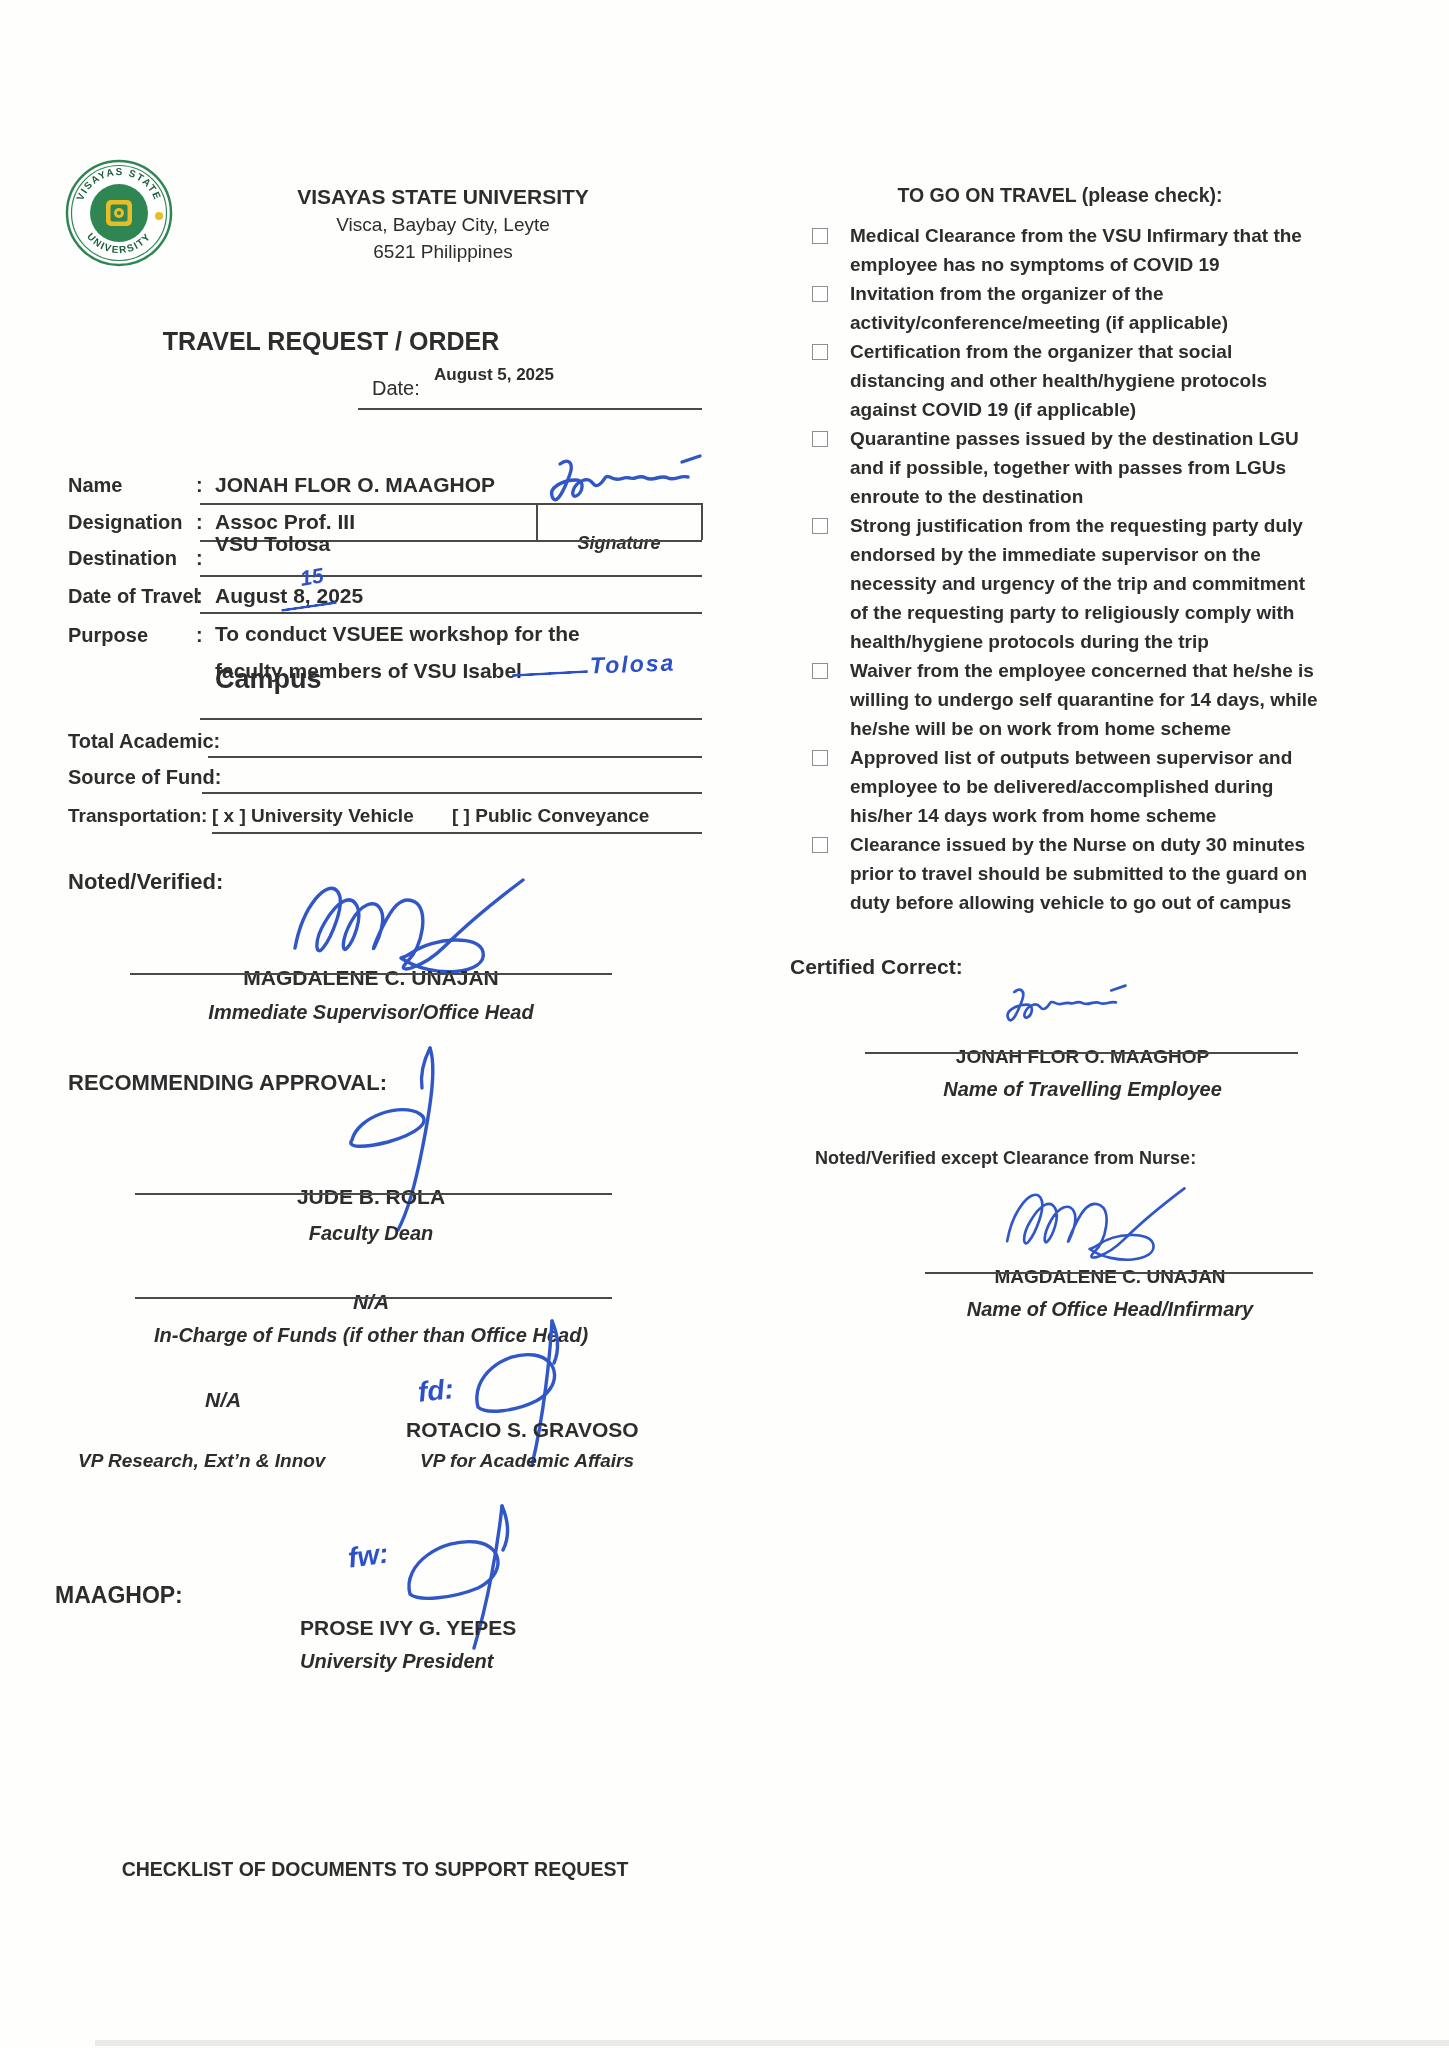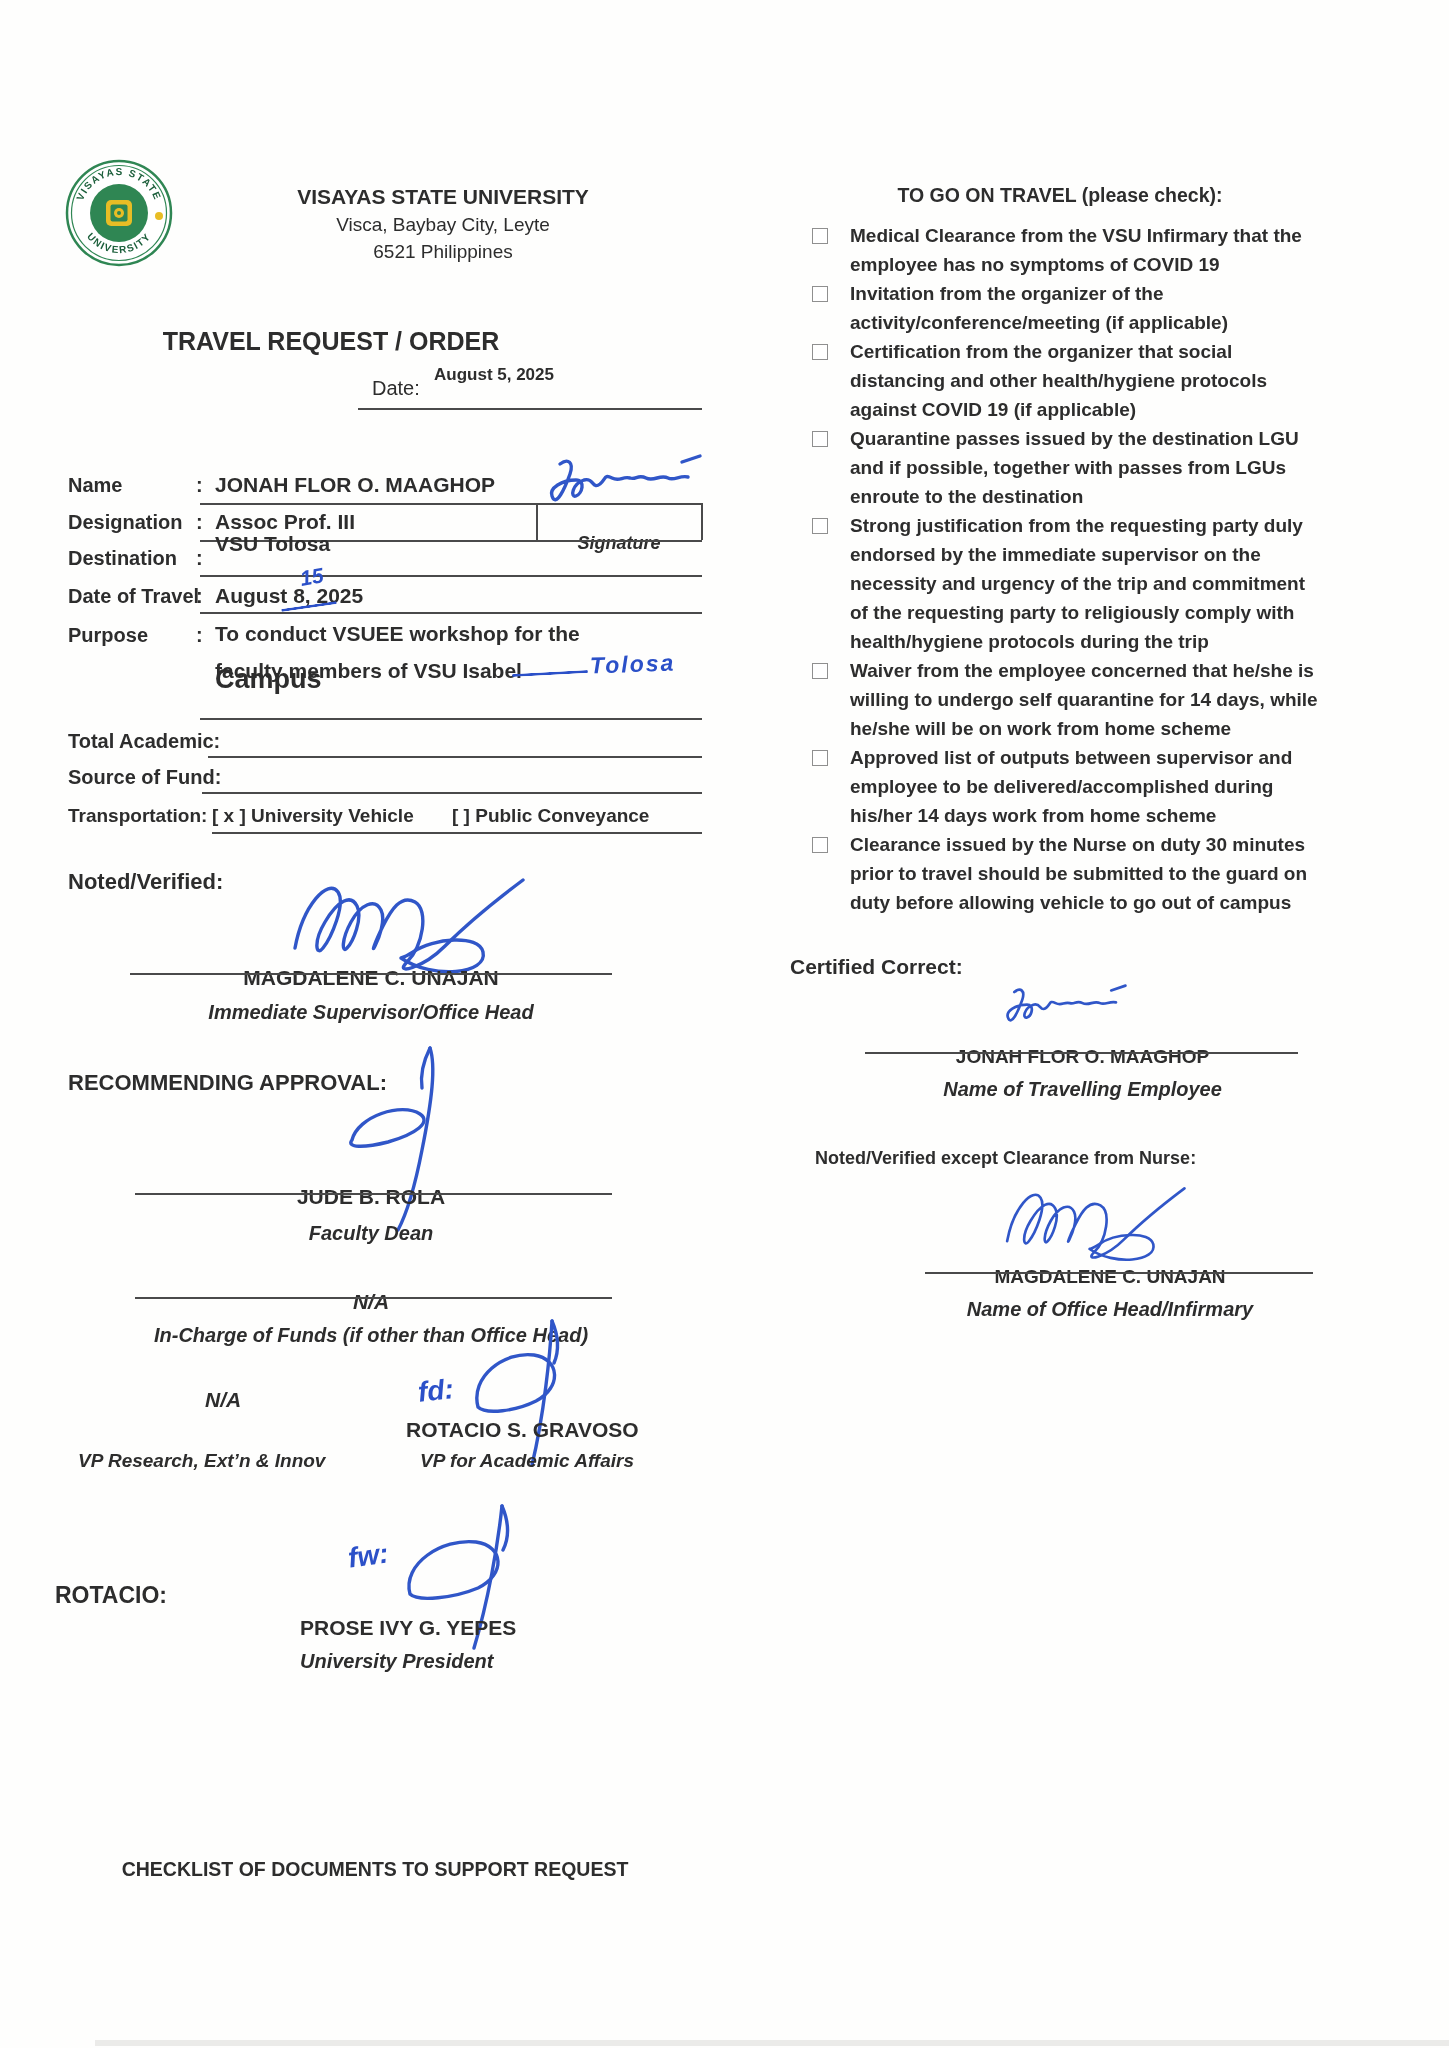--- a/index.html
+++ b/index.html
@@ -138,21 +138,21 @@
   <span class="hand" style="left:418px;top:1375px;font-size:28px;transform:rotate(-6deg);">fd:</span>
   <svg class="sig" style="left:460px;top:1315px;" width="130" height="155" viewBox="0 0 130 155">
     <path d="M18 92 C10 62 44 36 74 40 C100 44 102 72 76 86 C56 96 26 100 18 92"></path>
     <path d="M92 6 C90 40 84 100 72 150"></path>
     <path d="M92 6 C98 20 100 34 94 48"></path>
   </svg>
   <div class="abs b" style="left:398px;top:1418px;font-size:21px;margin-left:8px;">ROTACIO S. GRAVOSO</div>
   <div class="abs bi" style="left:78px;top:1450px;font-size:19px;">VP Research, Ext’n &amp; Innov</div>
   <div class="abs bi" style="left:420px;top:1450px;font-size:19px;">VP for Academic Affairs</div>
 
-  <span class="abs b" style="left:55px;top:1582px;font-size:23px;">ROTACIO:</span>
+  <span class="abs b" style="left:55px;top:1582px;font-size:23px;">MAAGHOP:</span>
   <span class="hand" style="left:348px;top:1540px;font-size:28px;transform:rotate(-8deg);">fw:</span>
   <svg class="sig" style="left:390px;top:1498px;" width="150" height="155" viewBox="0 0 150 155">
     <path d="M20 96 C12 66 52 40 86 44 C114 48 116 76 88 90 C64 100 28 104 20 96"></path>
     <path d="M112 8 C108 46 98 104 84 150"></path>
     <path d="M112 8 C118 22 120 38 113 52"></path>
   </svg>
   <div class="abs b" style="left:300px;top:1616px;font-size:21px;">PROSE IVY G. YEPES</div>
   <div class="abs bi" style="left:300px;top:1650px;font-size:20px;">University President</div>
 
   <div class="abs b ctr" style="left:75px;top:1838px;width:600px;font-size:19.5px;">CHECKLIST OF DOCUMENTS TO SUPPORT REQUEST</div>

